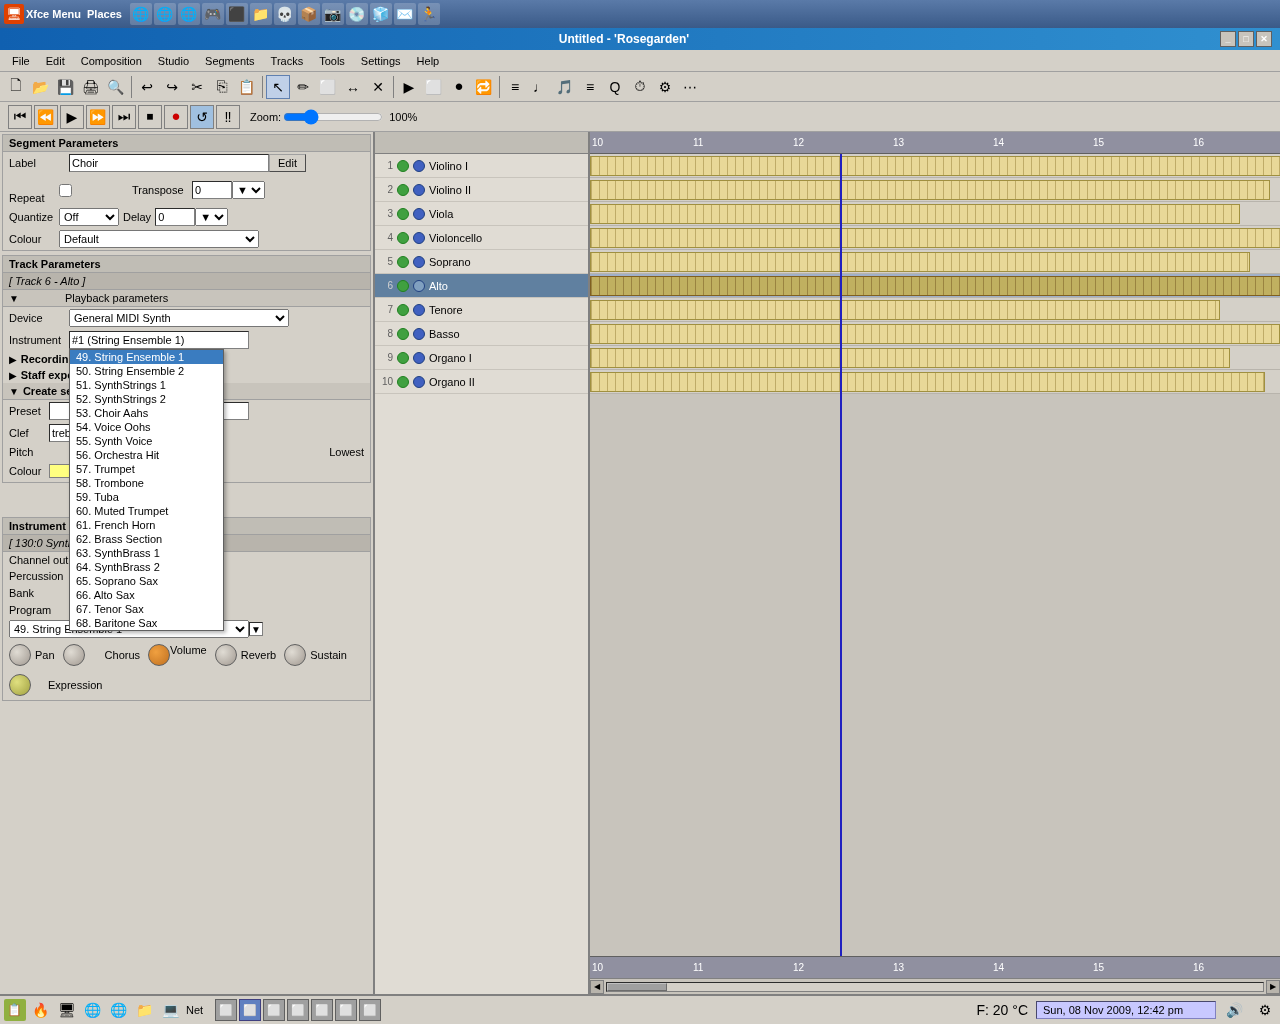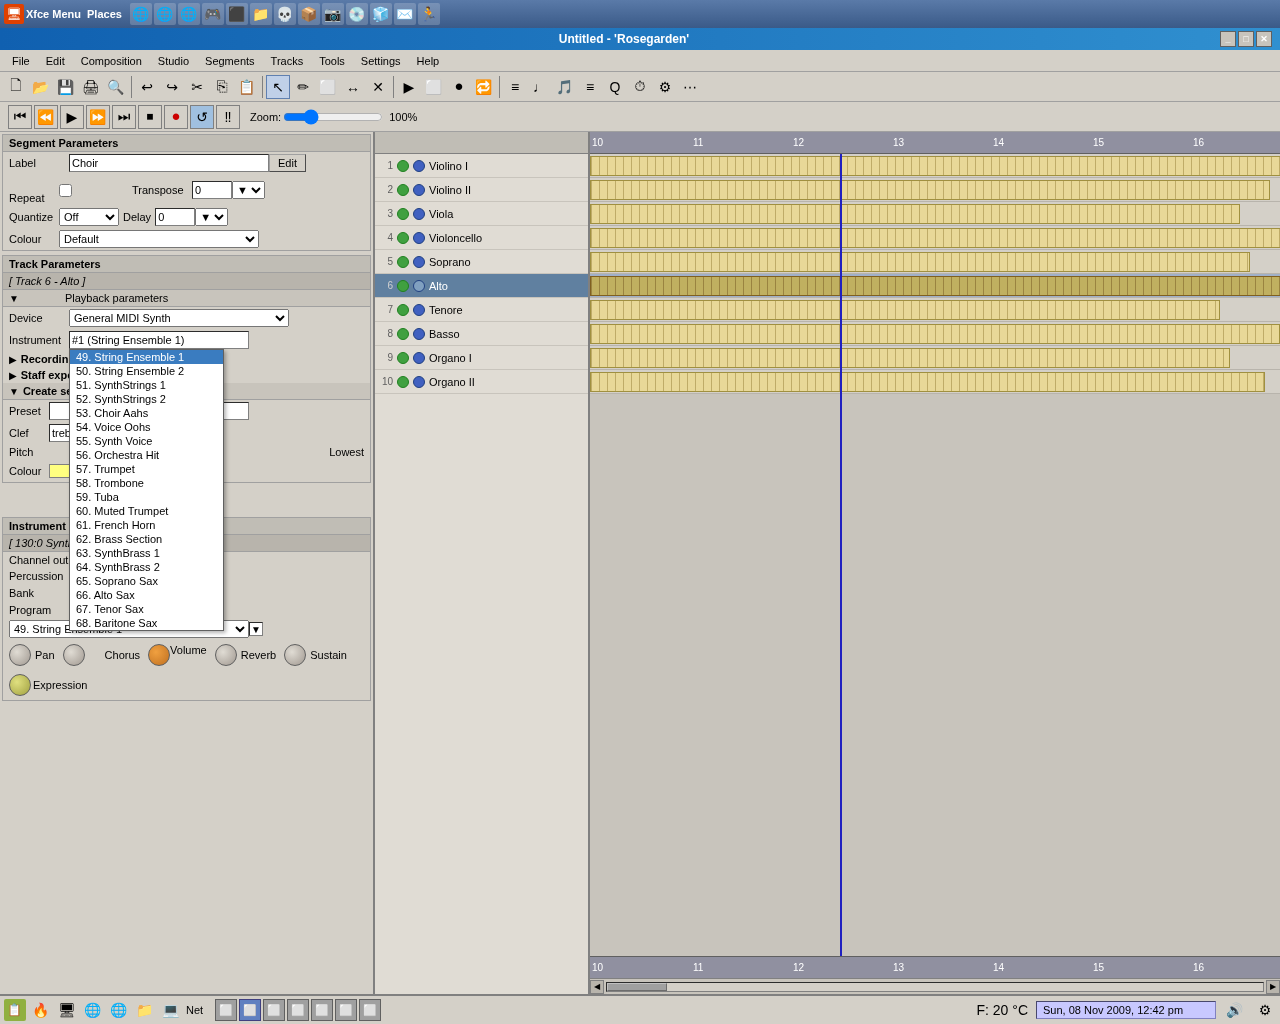--- a/index.html
+++ b/index.html
@@ -284,21 +284,21 @@
           <span style="font-size:11px;">Volume</span>
         </div>
         <div style="display:flex;align-items:center;gap:4px;">
           <div style="width:22px;height:22px;border-radius:11px;background:radial-gradient(circle at 35% 35%,#e0dcd4,#a09890);border:1px solid #606060;"></div>
           <span style="font-size:11px;">Reverb</span>
         </div>
         <div style="display:flex;align-items:center;gap:4px;">
           <div style="width:22px;height:22px;border-radius:11px;background:radial-gradient(circle at 35% 35%,#e0dcd4,#a09890);border:1px solid #606060;"></div>
           <span style="font-size:11px;">Sustain</span>
         </div>
-        <div style="display:flex;align-items:center;gap:2px;">
+        <div style="display:flex;align-items:center;gap:17px;">
           <div style="width:22px;height:22px;border-radius:11px;background:radial-gradient(circle at 35% 35%,#e0e080,#a0a040);border:1px solid #606060;"></div>
           <span style="font-size:11px;">Expression</span>
         </div>
       </div>
     </div>
 
   </div>
 
   <div style="flex:1;display:flex;flex-direction:column;overflow:hidden;">
 

